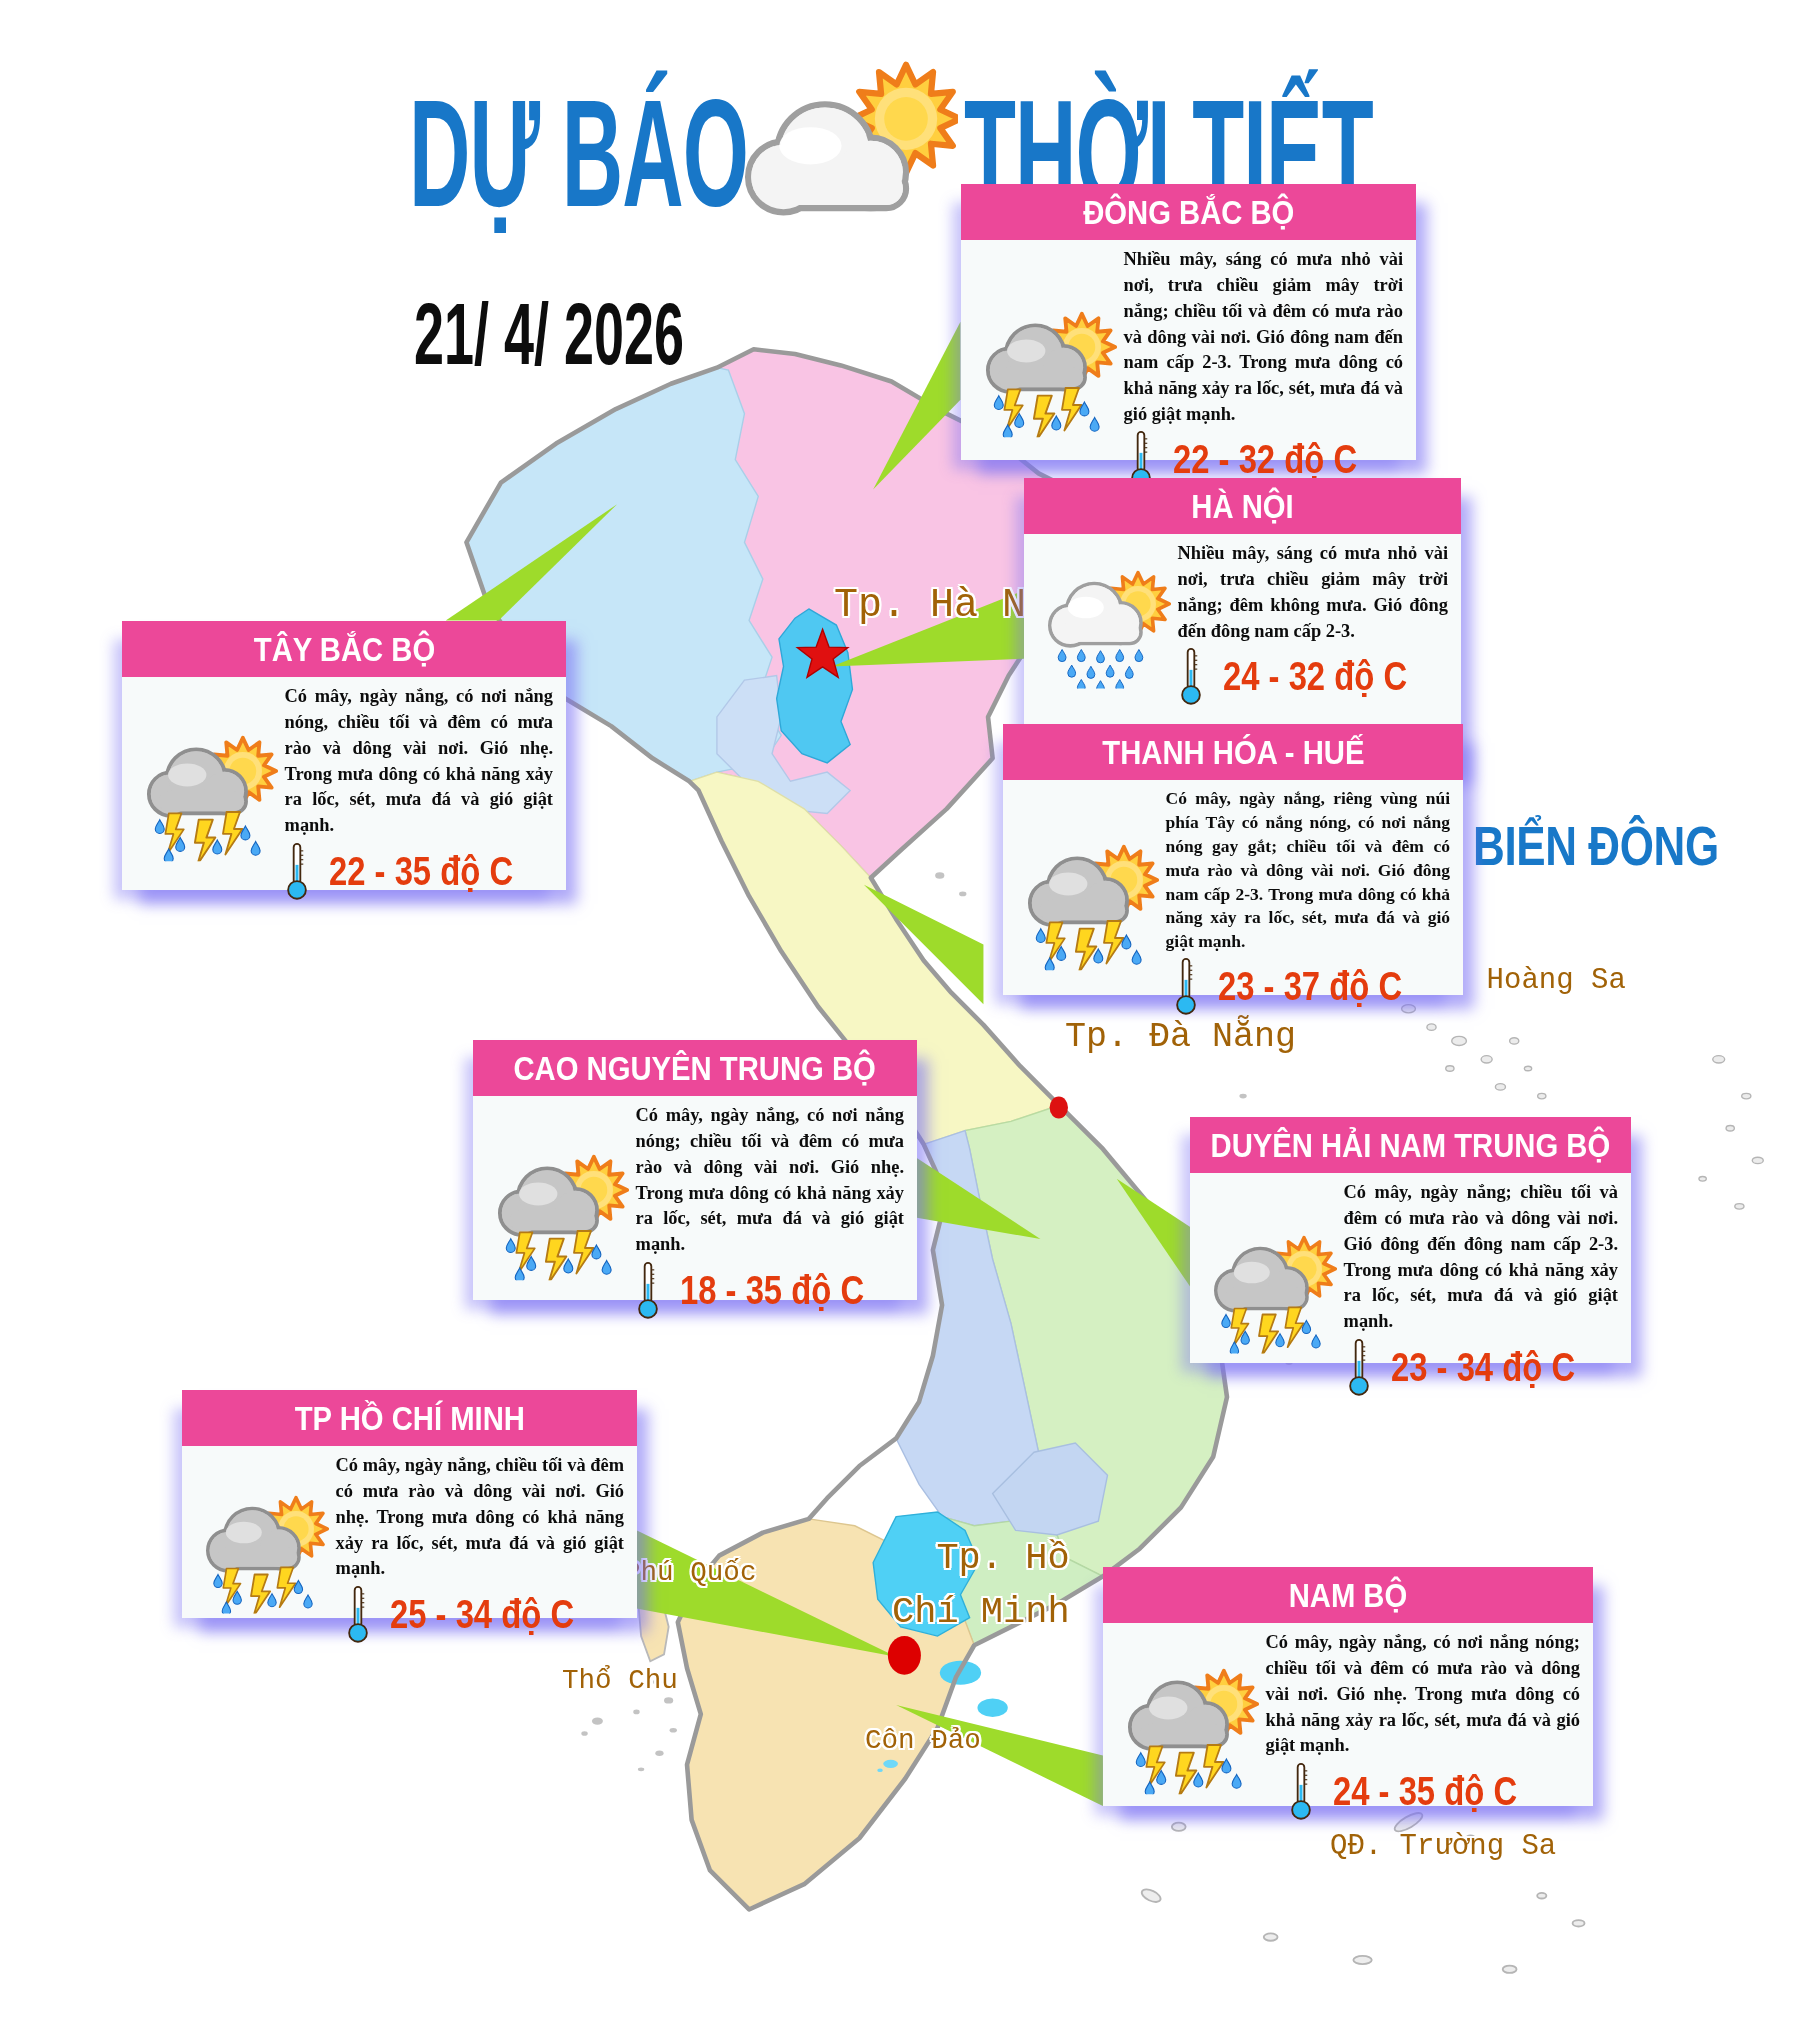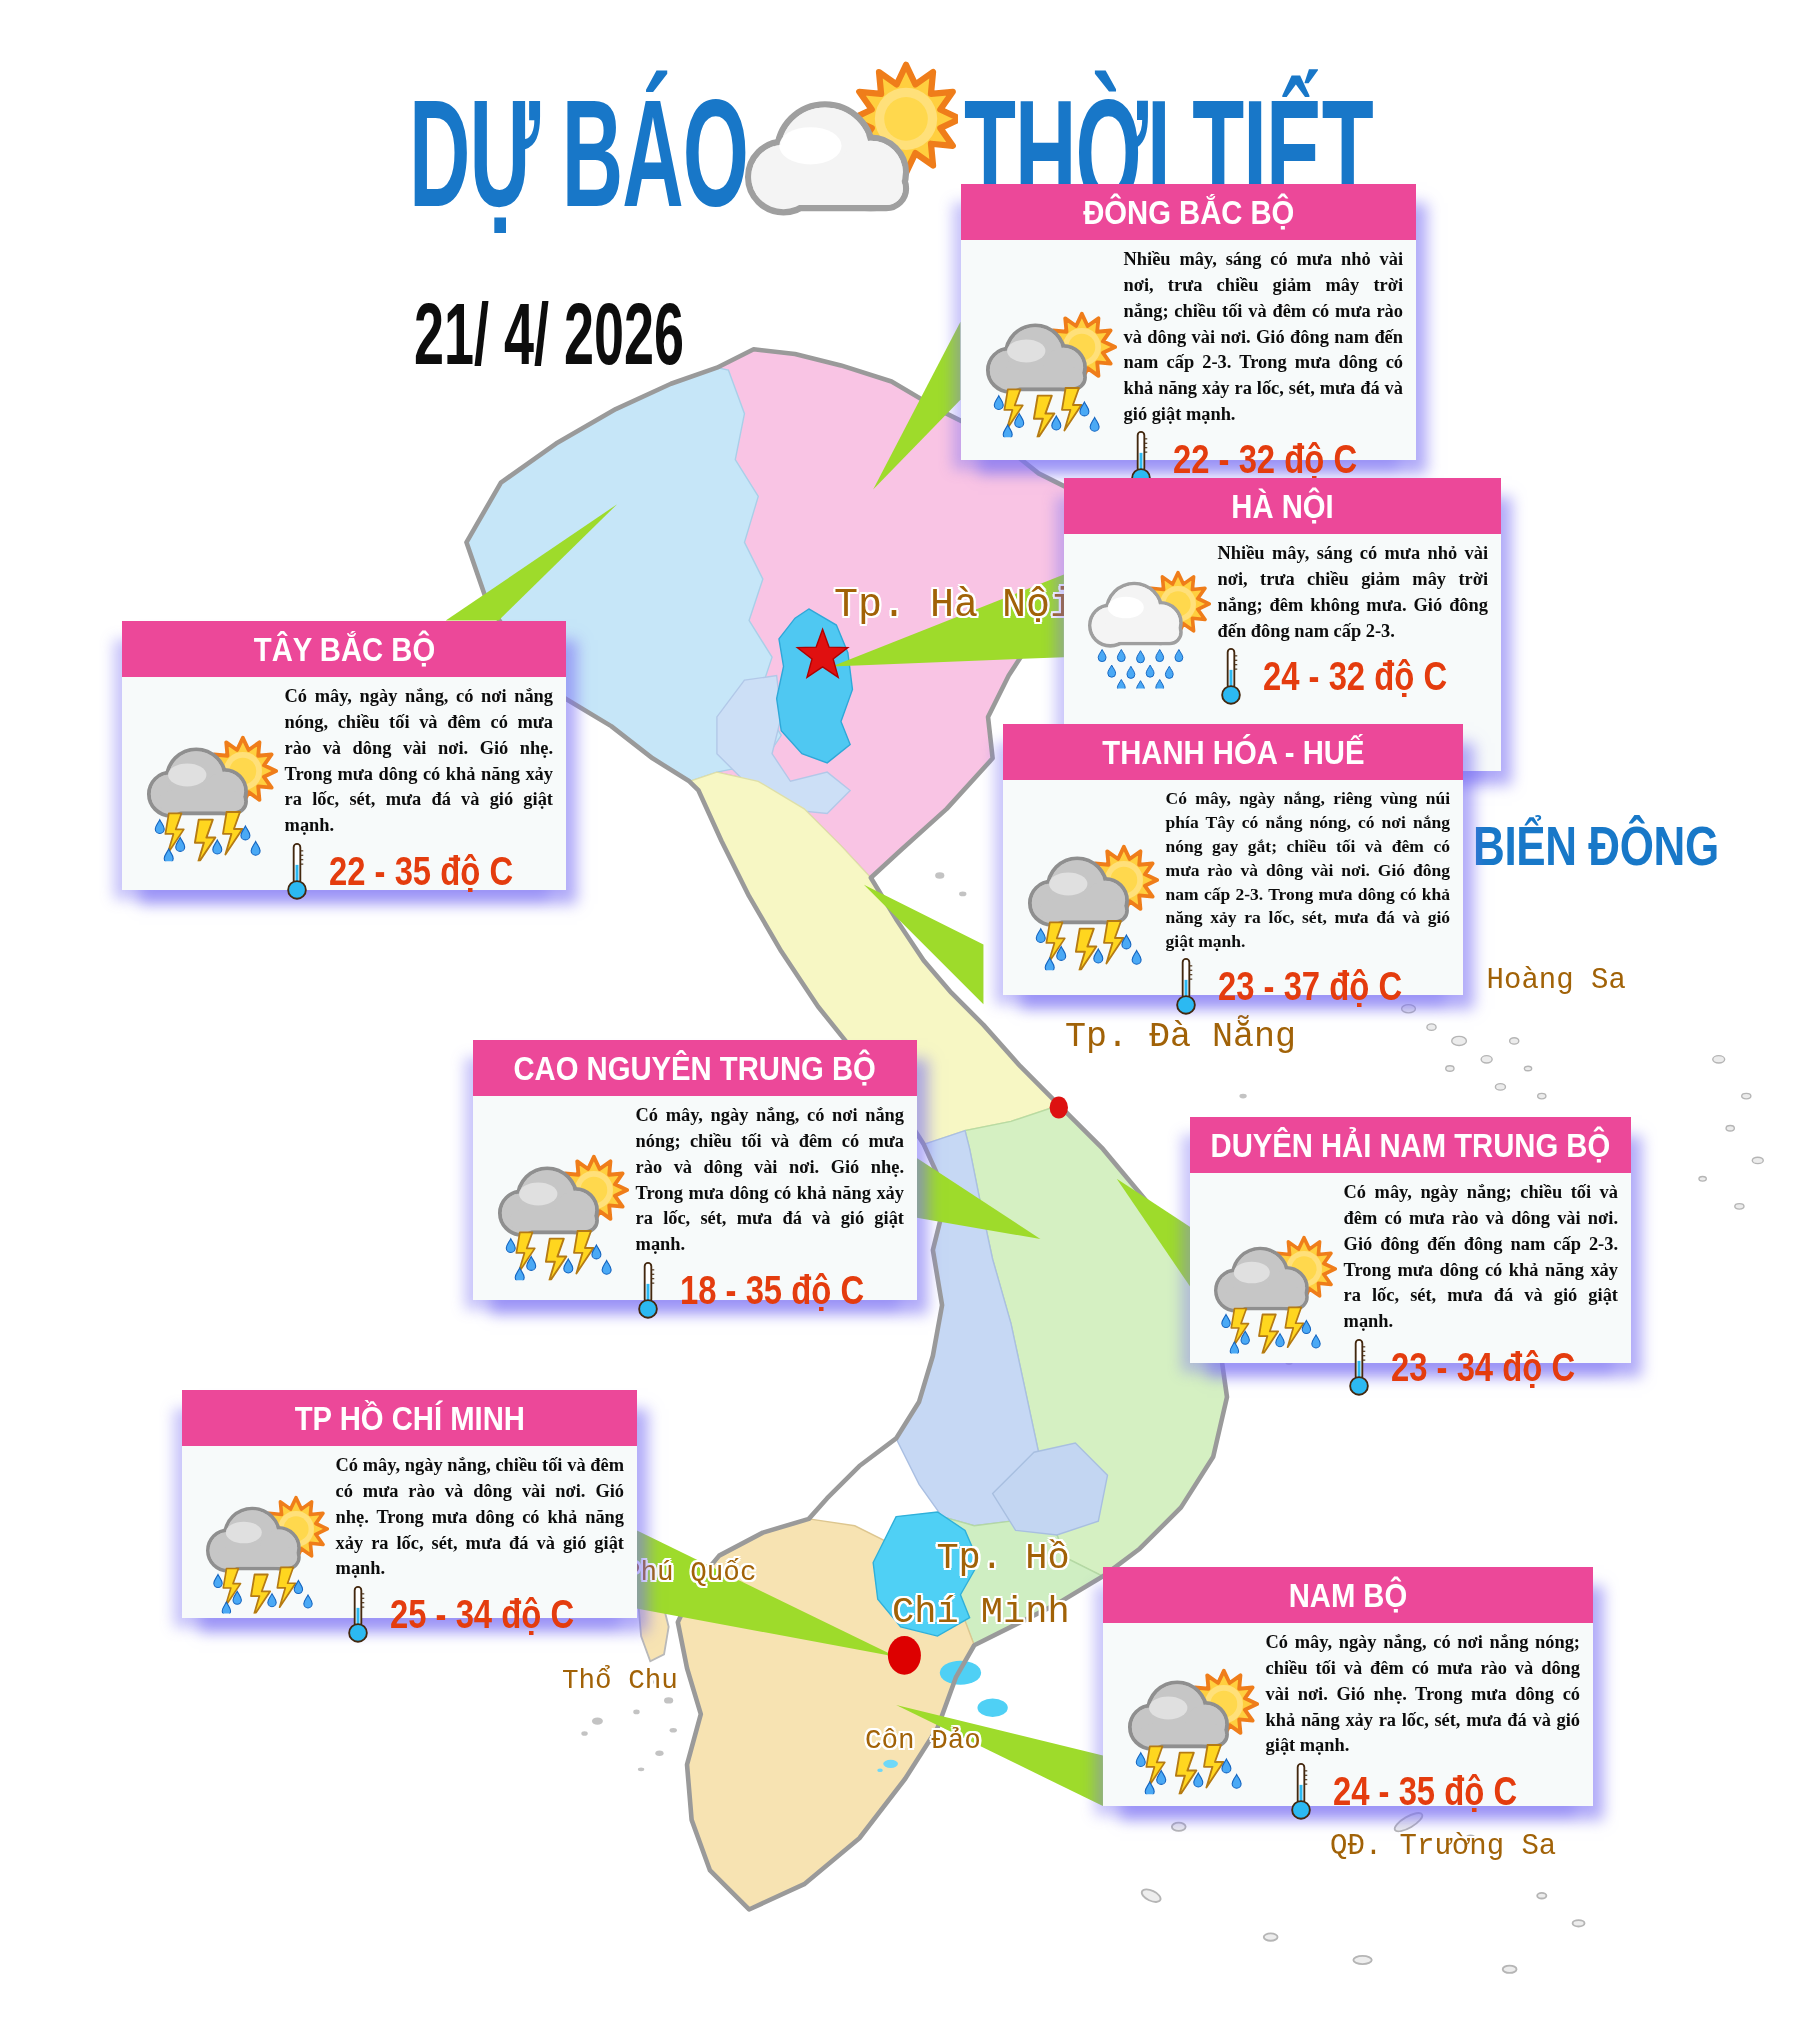--- a/index.html
+++ b/index.html
@@ -41,21 +41,21 @@
   .card-right{flex:1;min-width:0;display:flex;flex-direction:column;justify-content:center;padding-left:6.4px;}
   .desc{font-family:"Liberation Serif",serif;font-weight:bold;color:#0c0c0c;font-size:18.4px;
         line-height:1.40;text-align:justify;margin:0 0 1.8px 0;}
   .temp-row{display:flex;align-items:center;justify-content:center;gap:20px;margin-top:0.9px;}
   .thermo{width:24px;height:59px;flex:none;}
   .thermo svg{width:100%;height:100%;}
   .temp{color:#e43c0e;font-weight:bold;font-size:40px;white-space:nowrap;
         transform:scaleX(0.82);transform-origin:0 50%;}
   
   .c0{left:961px;top:184px;width:455px;height:276px;}
-  .c1{left:1064px;top:478px;width:437px;height:293px;}
+  .c1{left:1024px;top:478px;width:437px;height:293px;}
   .c2{left:122px;top:621px;width:444px;height:269px;}
   .c3{left:984px;top:724px;width:460px;height:271px;margin-left:19px;}
   .c3 .desc{font-size:17.5px;line-height:1.36;}
   .c4{left:473px;top:1040px;width:444px;height:260px;}
   .c5{left:1190px;top:1117px;width:441px;height:246px;}
   .c6{left:182px;top:1390px;width:455px;height:228px;}
   .c7{left:1103px;top:1567px;width:490px;height:239px;}
   .c1 .icon-wrap,.c5 .icon-wrap,.c6 .icon-wrap{width:138px;height:138px;}
   .hidden-defs{position:absolute;width:0;height:0;overflow:hidden;}
 </style>

